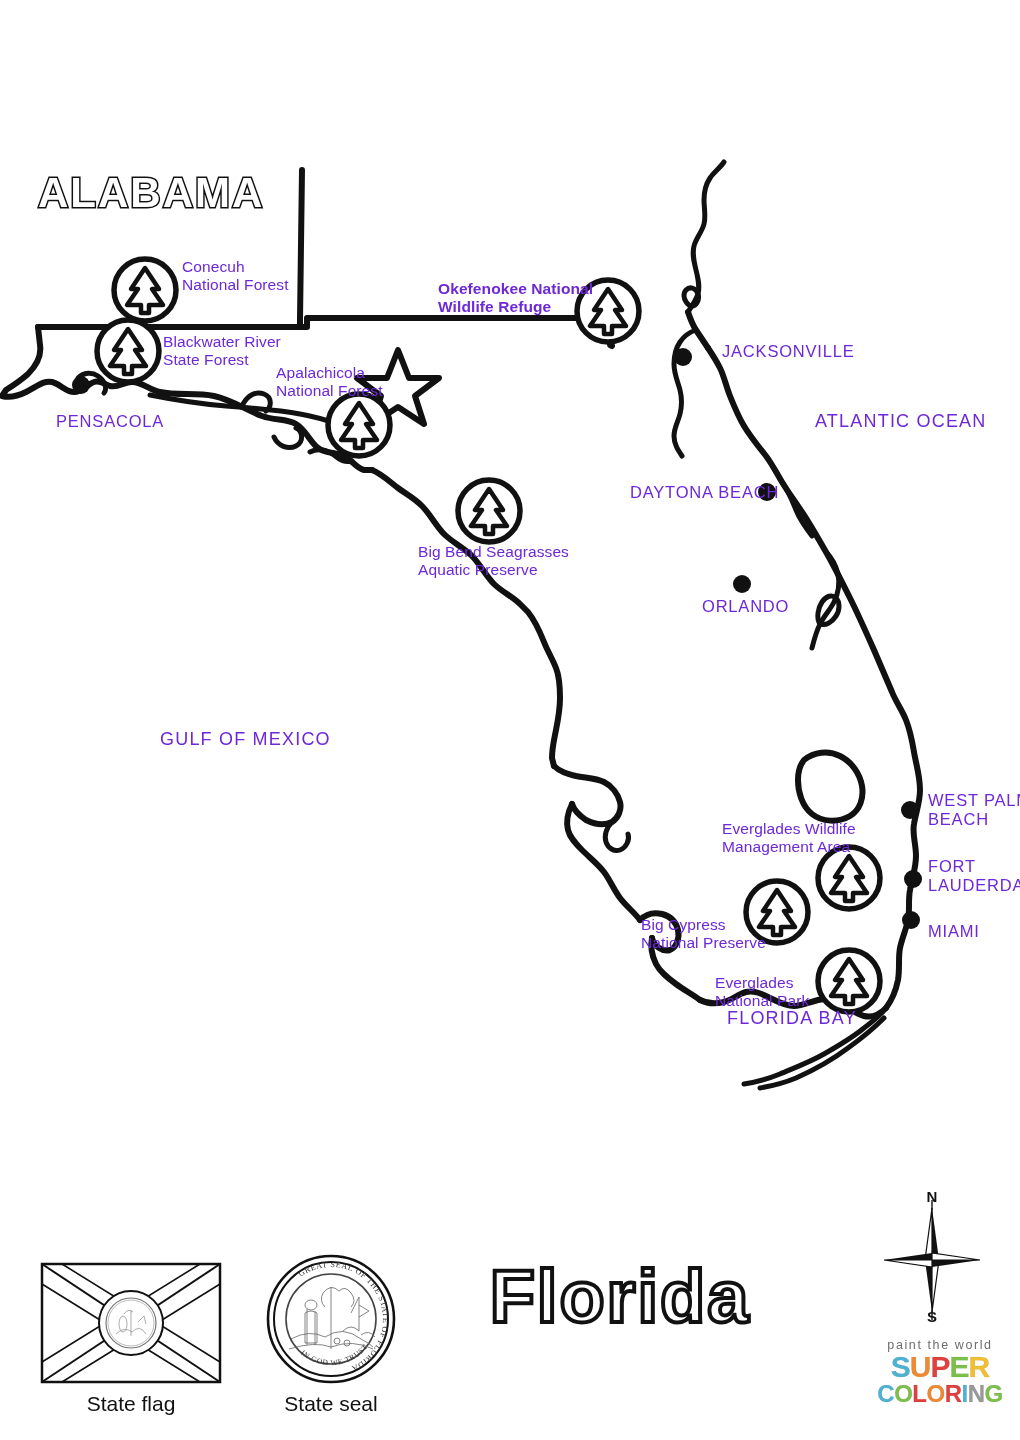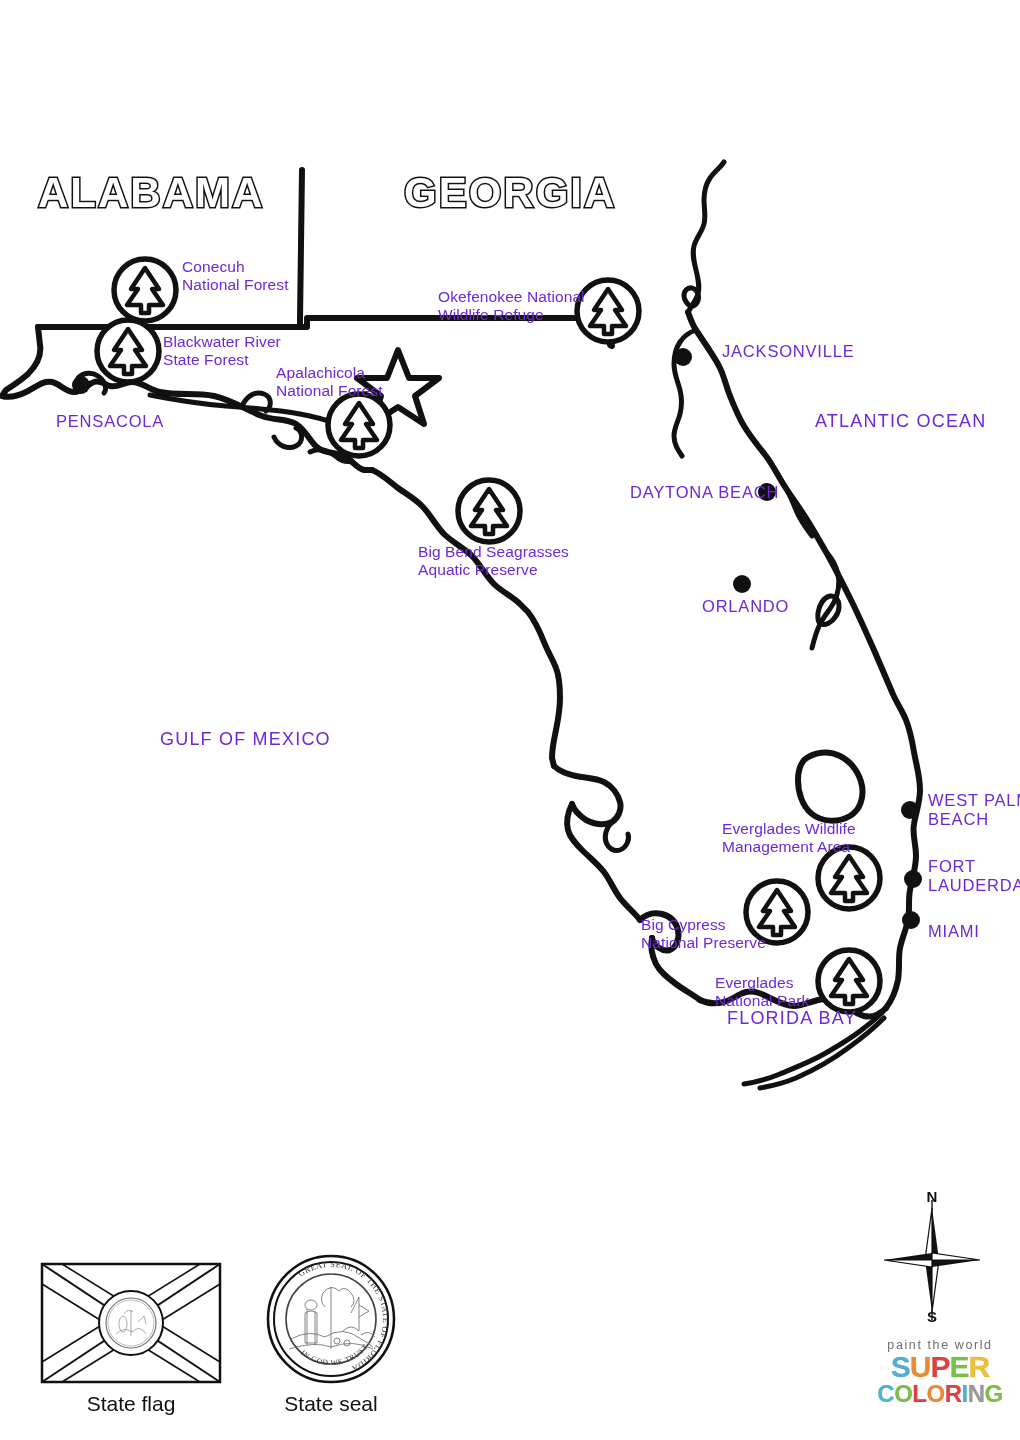--- a/index.html
+++ b/index.html
@@ -361,38 +361,37 @@
         <path d="M777 890 L763 911 L770 911 L759 927 L773 927 L773 935 L781 935 L781 927 L795 927 L784 911 L791 911 Z" fill="#fff" stroke="#111" stroke-width="4.5" stroke-linejoin="round"></path>
       </g>
       <g>
         <circle cx="849" cy="981" r="31" fill="#fff" stroke="#111" stroke-width="5.5"></circle>
         <path d="M849 959 L835 980 L842 980 L831 996 L845 996 L845 1004 L853 1004 L853 996 L867 996 L856 980 L863 980 Z" fill="#fff" stroke="#111" stroke-width="4.5" stroke-linejoin="round"></path>
       </g>
     </g>
   </svg>
 
   <div class="lbl lbl-state" style="left:38px; top:168px;">ALABAMA</div>
-  <div class="lbl lbl-state" style="left:404px; top:168px;">GEORGIA</div>
 
   <div class="lbl lbl-ocean" style="left:815px; top:411px;">ATLANTIC OCEAN</div>
   <div class="lbl lbl-ocean" style="left:160px; top:729px;">GULF OF MEXICO</div>
   <div class="lbl lbl-ocean" style="left:727px; top:1008px;">FLORIDA BAY</div>
 
 
   <div class="lbl lbl-city" style="left:56px; top:412px;">PENSACOLA</div>
   <div class="lbl lbl-city" style="left:722px; top:342px;">JACKSONVILLE</div>
   <div class="lbl lbl-city" style="left:630px; top:483px;">DAYTONA BEACH</div>
   <div class="lbl lbl-city" style="left:702px; top:597px;">ORLANDO</div>
   <div class="lbl lbl-city" style="left:928px; top:791px;">WEST PALM<br>BEACH</div>
   <div class="lbl lbl-city" style="left:928px; top:857px;">FORT<br>LAUDERDALE</div>
   <div class="lbl lbl-city" style="left:928px; top:922px;">MIAMI</div>
 
   <div class="lbl lbl-park" style="left:182px; top:258px;">Conecuh<br>National Forest</div>
   <div class="lbl lbl-park" style="left:163px; top:333px;">Blackwater River<br>State Forest</div>
-  <div class="lbl lbl-park" style="left:438px; top:288px;">Okefenokee National<br>Wildlife Refuge</div>
+  <div class="lbl lbl-park" style="left:438px; top:280px;font-weight:bold;">Okefenokee National<br>Wildlife Refuge</div>
   <div class="lbl lbl-park" style="left:276px; top:364px;">Apalachicola<br>National Forest</div>
   <div class="lbl lbl-park" style="left:418px; top:543px;">Big Bend Seagrasses<br>Aquatic Preserve</div>
   <div class="lbl lbl-park" style="left:722px; top:820px;">Everglades Wildlife<br>Management Area</div>
   <div class="lbl lbl-park" style="left:641px; top:916px;">Big Cypress<br>National Preserve</div>
   <div class="lbl lbl-park" style="left:715px; top:974px;">Everglades<br>National Park</div>
 
   <div id="flag-box">
     <svg viewBox="0 0 182 122" width="182" height="122">
       <rect x="2" y="2" width="178" height="118" fill="#fff" stroke="#111" stroke-width="2.5"></rect>
       <line x1="2" y1="2" x2="180" y2="120" stroke="#111" stroke-width="2"></line>
@@ -445,20 +444,21 @@
         <path d="M78 78 Q86 70 94 78"></path>
         <circle cx="72" cy="88" r="3"></circle>
         <circle cx="82" cy="90" r="3"></circle>
         <path d="M96 82 Q104 76 110 84"></path>
       </g>
     </svg>
   </div>
   <div id="seal-cap" class="caption">State seal</div>
 
   <div id="title-box">
+    <div id="fl-title">Florida</div>
   </div>
 
   <div id="compass-box">
     <svg viewBox="0 0 120 140" width="120" height="140">
       <text x="60" y="16" font-size="15" font-weight="bold" text-anchor="middle" fill="#111">N</text>
       <text x="60" y="136" font-size="15" font-weight="bold" text-anchor="middle" fill="#111">S</text>
       <g transform="translate(60,74)">
 
         <g fill="#111">
           <path d="M0,0 L-26,-26 L-7,-7 Z"></path>

